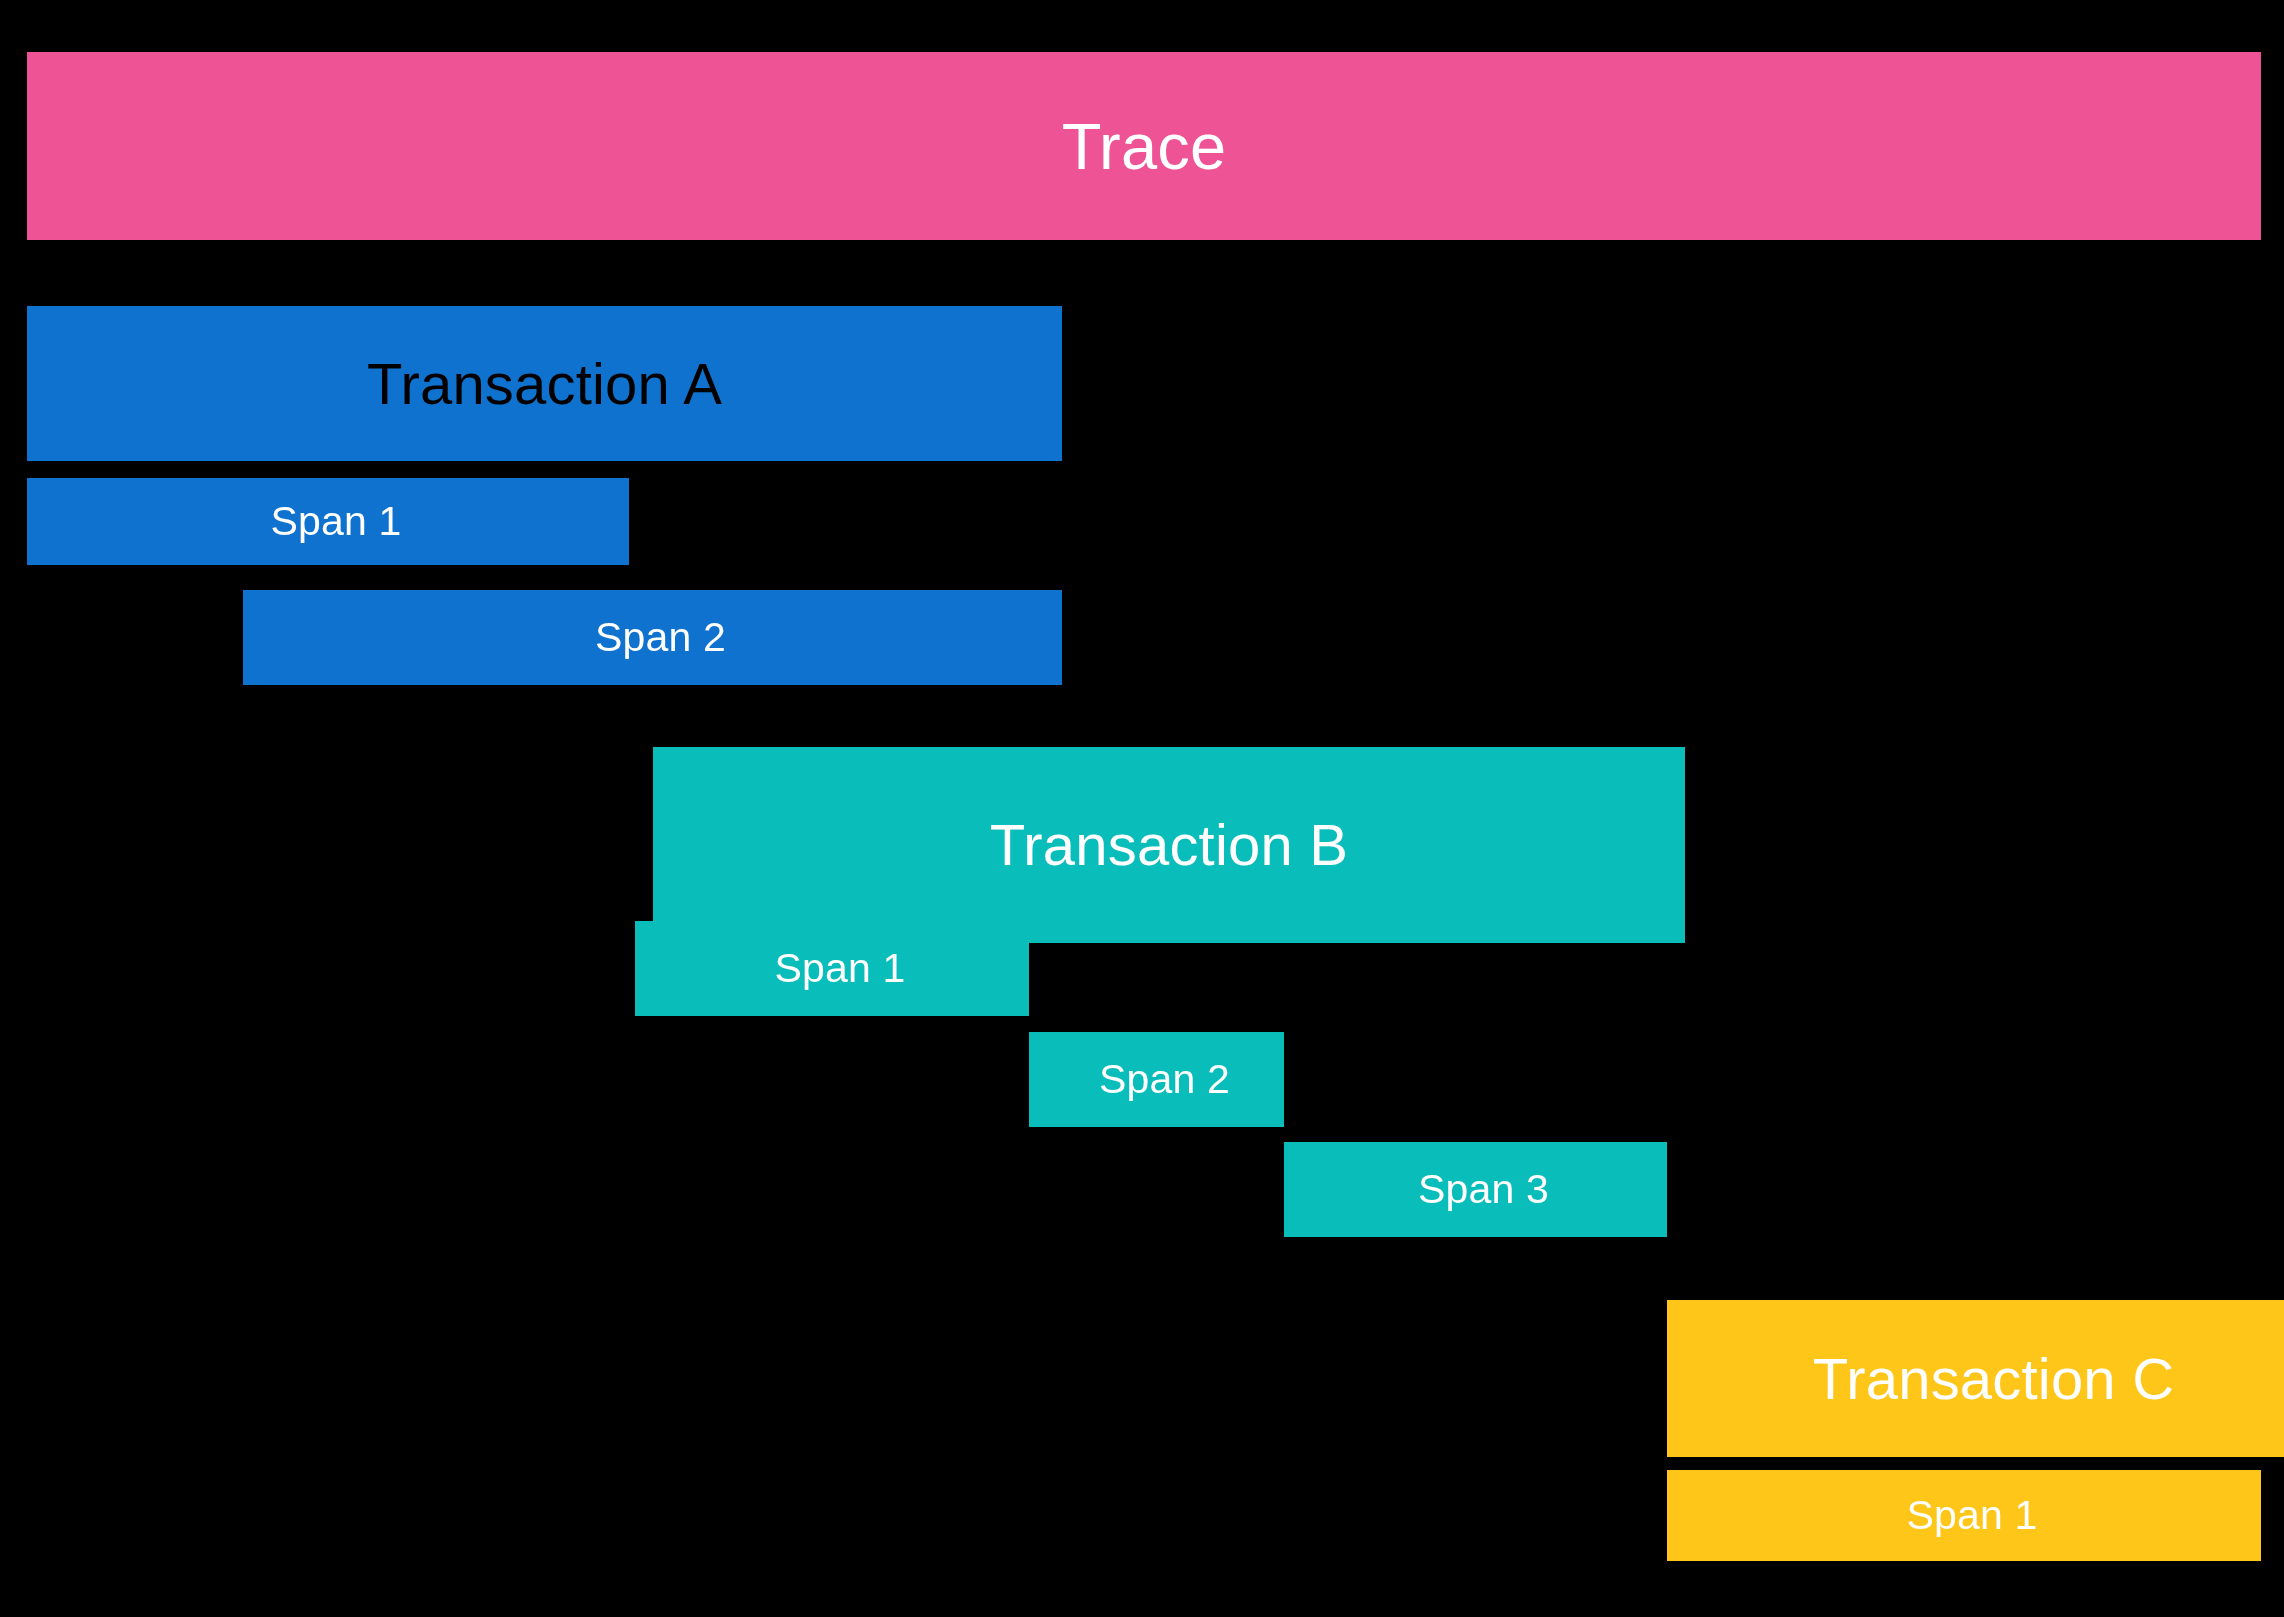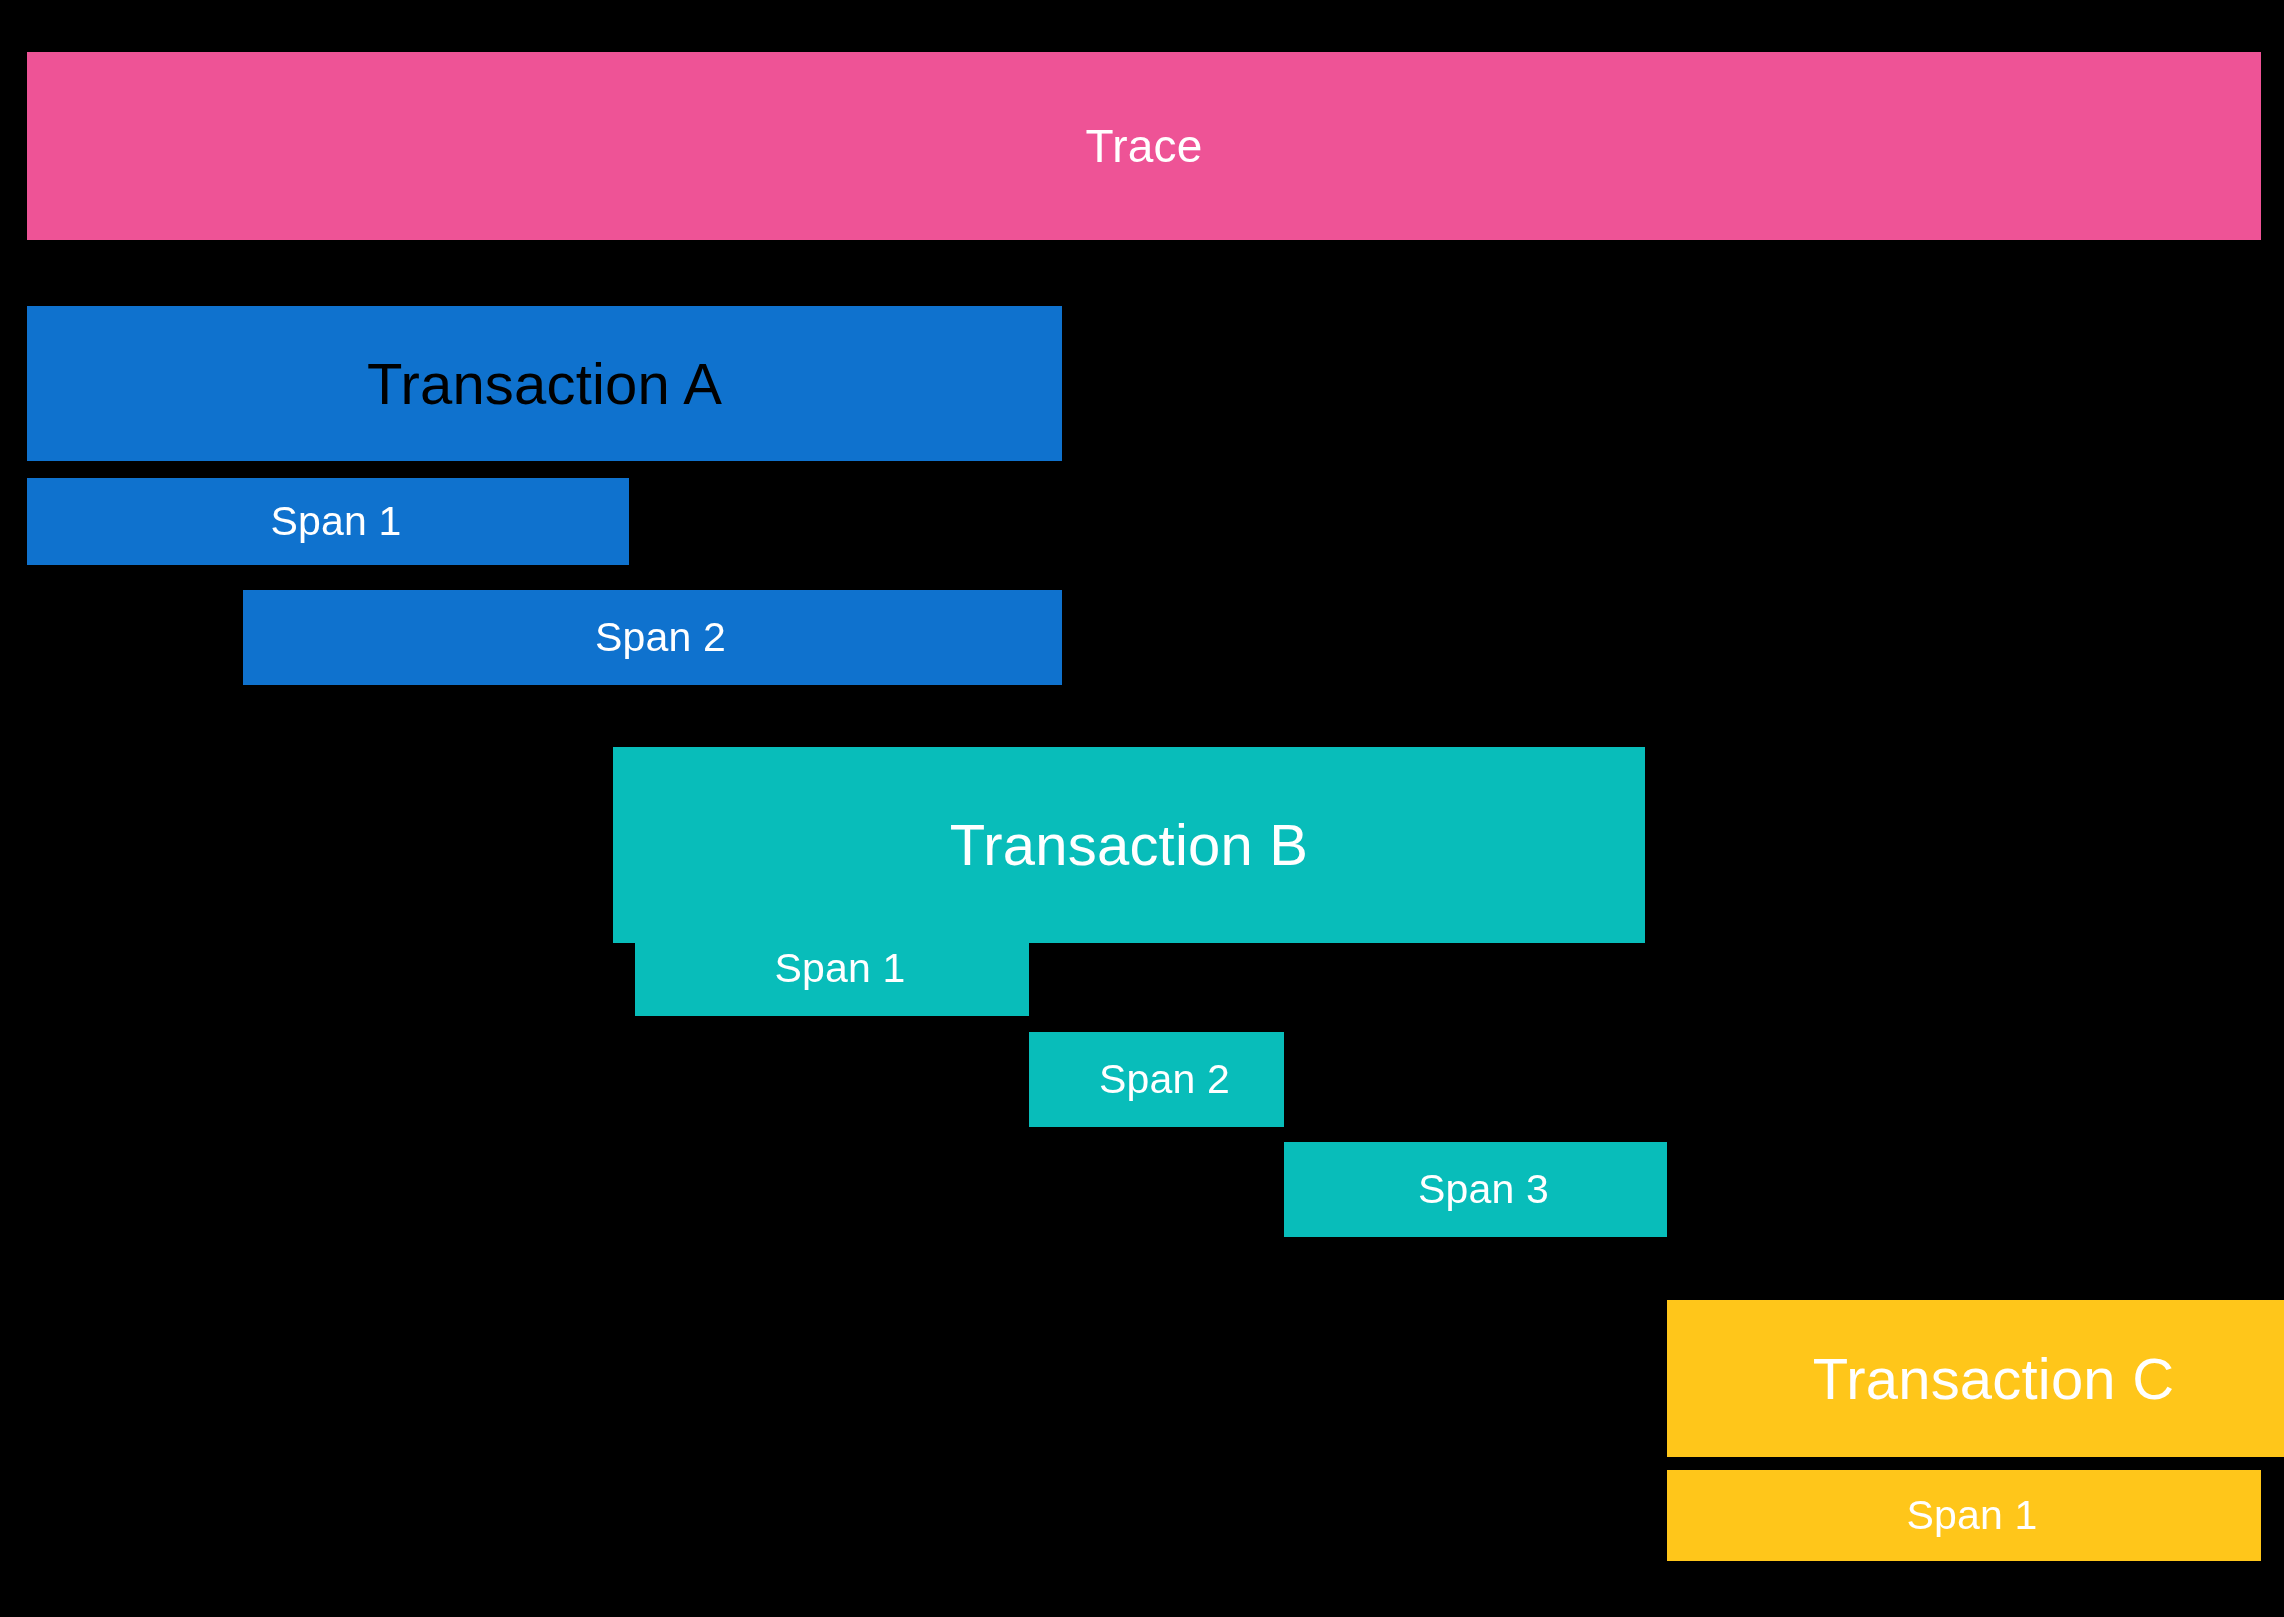--- a/index.html
+++ b/index.html
@@ -26,41 +26,41 @@
     font-weight: 400;
     line-height: 1;
     white-space: nowrap;
     letter-spacing: 0.2px;
   }
   .bar-label {
     color: #ffffff;
     pointer-events: none;
   }
   
-  .t-trace   { font-size: 46px; }
+  .t-trace   { font-size: 65px; }
   .t-txn     { font-size: 58px; }
   .t-span    { font-size: 41px; padding-left: 16px; }
 </style>
 </head>
 <body>
 
 <div id="canvas" style="background: rgb(0, 0, 0);">
     <div class="bar t-trace" style="left: 27px; top: 52px; width: 2234px; height: 188px; background: rgb(238, 83, 150);">
       <span class="bar-label" style="color: rgb(255, 255, 255);">Trace</span>
     </div>
     <div class="bar t-txn" style="left: 27px; top: 306px; width: 1035px; height: 155px; background: rgb(15, 114, 206);">
       <span class="bar-label" style="color: #000000;">Transaction A</span>
     </div>
     <div class="bar t-span" style="left: 27px; top: 478px; width: 602px; height: 87px; background: rgb(15, 114, 206);">
       <span class="bar-label" style="color: rgb(255, 255, 255);">Span 1</span>
     </div>
     <div class="bar t-span" style="left: 243px; top: 590px; width: 819px; height: 95px; background: rgb(15, 114, 206);">
       <span class="bar-label" style="color: rgb(255, 255, 255);">Span 2</span>
     </div>
-    <div class="bar t-txn" style="left: 613px; top: 747px; width: 1032px; height: 196px; background: rgb(8, 189, 186);">
+    <div class="bar t-txn" style="left: 653px; top: 747px; width: 1032px; height: 196px; background: rgb(8, 189, 186);">
       <span class="bar-label" style="color: rgb(255, 255, 255);">Transaction B</span>
     </div>
     <div class="bar t-span" style="left: 635px; top: 921px; width: 394px; height: 95px; background: rgb(8, 189, 186);">
       <span class="bar-label" style="color: rgb(255, 255, 255);">Span 1</span>
     </div>
     <div class="bar t-span" style="left: 1029px; top: 1032px; width: 255px; height: 95px; background: rgb(8, 189, 186);">
       <span class="bar-label" style="color: rgb(255, 255, 255);">Span 2</span>
     </div>
     <div class="bar t-span" style="left: 1284px; top: 1142px; width: 383px; height: 95px; background: rgb(8, 189, 186);">
       <span class="bar-label" style="color: rgb(255, 255, 255);">Span 3</span>

